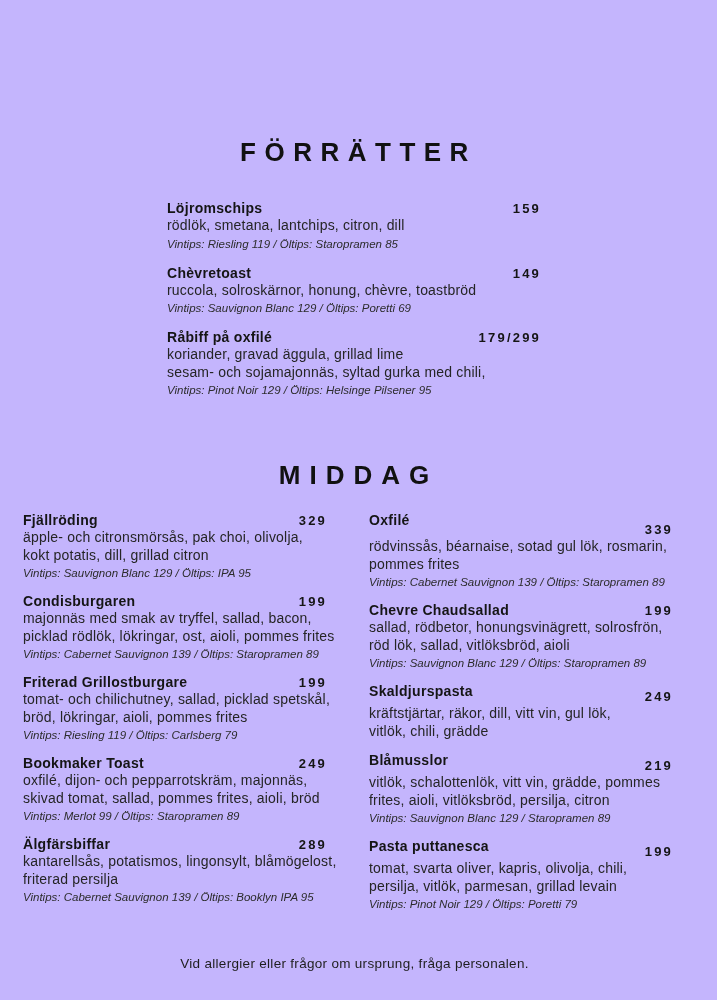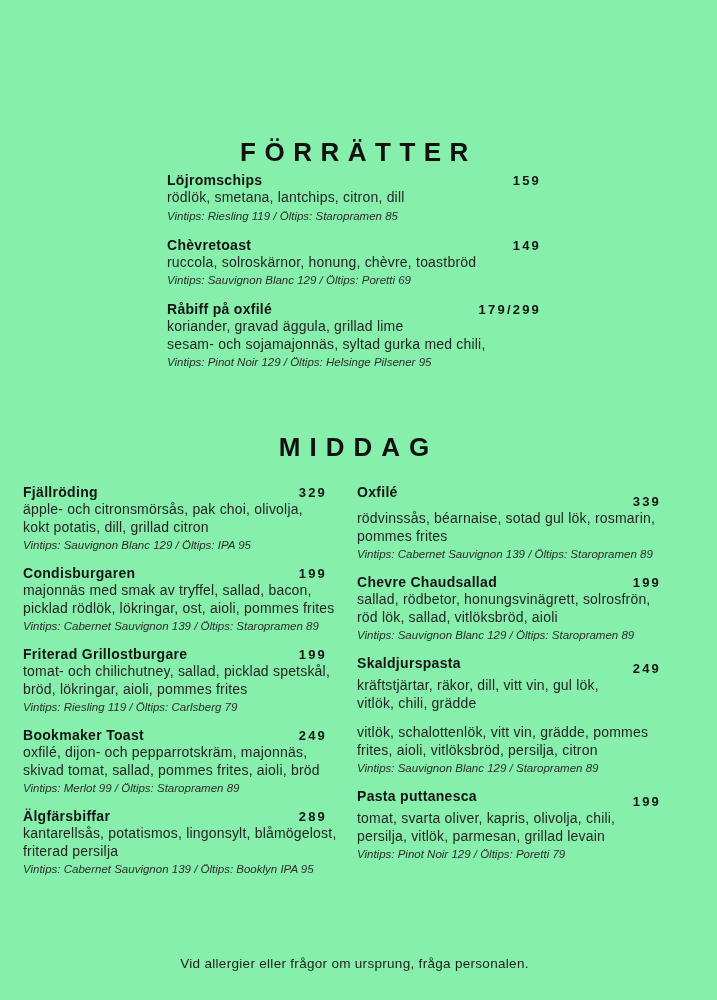--- a/index.html
+++ b/index.html
@@ -1,43 +1,43 @@
 <!DOCTYPE html>
 <html><head>
 <meta charset="utf-8">
 <style>
   html, body { margin: 0; padding: 0; background: #ffffff; }
   .page {
     position: relative;
     width: 717px;
     height: 1000px;
     margin: 0 auto;
-    background: #86efac;
+    background: #c4b5fd;
     color: #1b1b1b;
     font-family: "Liberation Sans", "DejaVu Sans", sans-serif;
     overflow: hidden;
   }
   .section-heading {
     margin: 0;
     text-align: center;
     font-size: 26px;
     font-weight: 700;
     line-height: 31px;
     color: #111111;
   }
   .forratter-heading { padding-top: 137px; letter-spacing: 8.5px; }
   .middag-heading   { margin-top: 62px;  letter-spacing: 9px; }
 
-  .forratter-list { width: 374px; margin: 4px 0 0 167px; }
+  .forratter-list { width: 374px; margin: 32px 0 0 167px; }
   .forratter-list .item { margin-bottom: 13px; }
 
   .middag-grid {
     display: grid;
     grid-template-columns: 332px 332px;
-    column-gap: 2px;
+    column-gap: 14px;
     padding-left: 23px;
     margin-top: 21px;
   }
   .col .item { margin-bottom: 12px; }
   .col .item-price { margin-right: 28px; }
 
   .item-head { display: flex; justify-content: space-between; align-items: flex-start; }
   .item-title {
     font-weight: 700;
     font-size: 14px;
@@ -226,20 +226,24 @@
           <span class="item-title">Skaldjurspasta</span>
           <span class="item-price drop-sm">249</span>
         </div>
         <div class="item-desc">
           <div class="desc-line">kräftstjärtar, räkor, dill, vitt vin, gul lök,</div>
           <div class="desc-line">vitlök, chili, grädde</div>
         </div>
       </div>
 
       <div class="item">
+        <div class="item-head">
+          <span class="item-title">Blåmusslor</span>
+          <span class="item-price drop-sm">219</span>
+        </div>
         <div class="item-desc">
           <div class="desc-line">vitlök, schalottenlök, vitt vin, grädde, pommes</div>
           <div class="desc-line">frites, aioli, vitlöksbröd, persilja, citron</div>
         </div>
         <div class="item-tips">Vintips: Sauvignon Blanc 129 /  Staropramen 89</div>
       </div>
 
       <div class="item">
         <div class="item-head">
           <span class="item-title">Pasta puttanesca</span>

